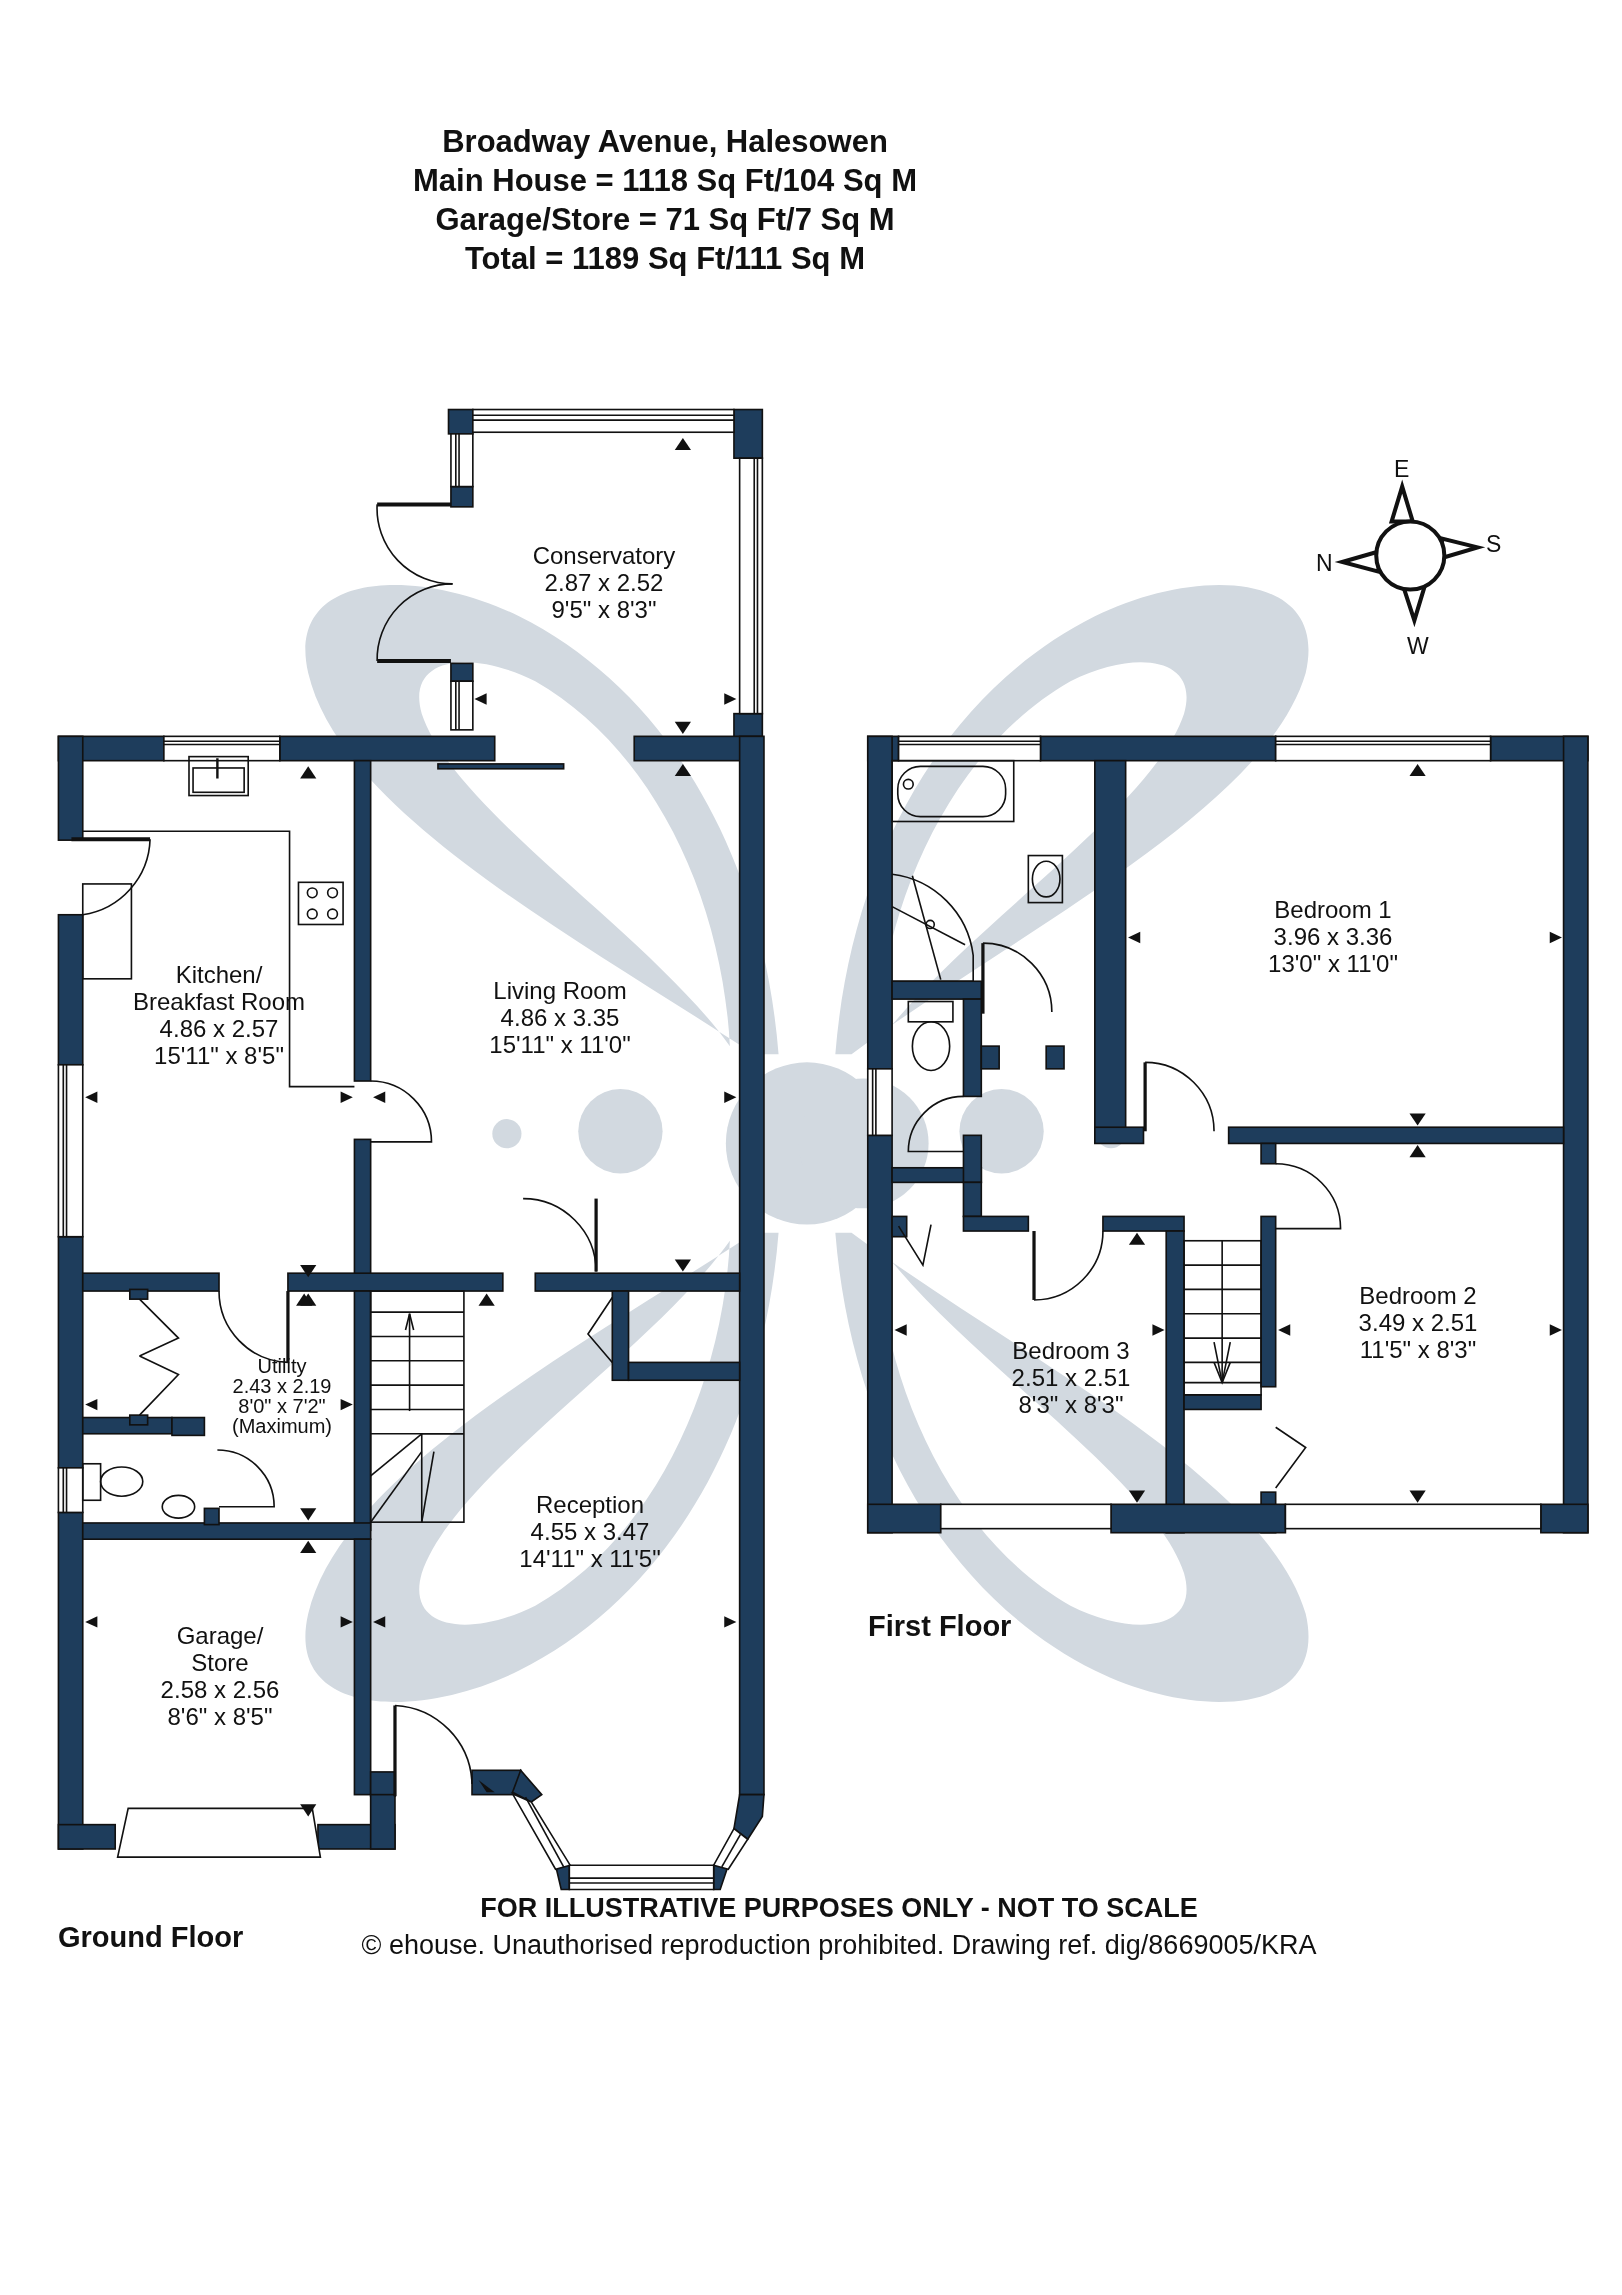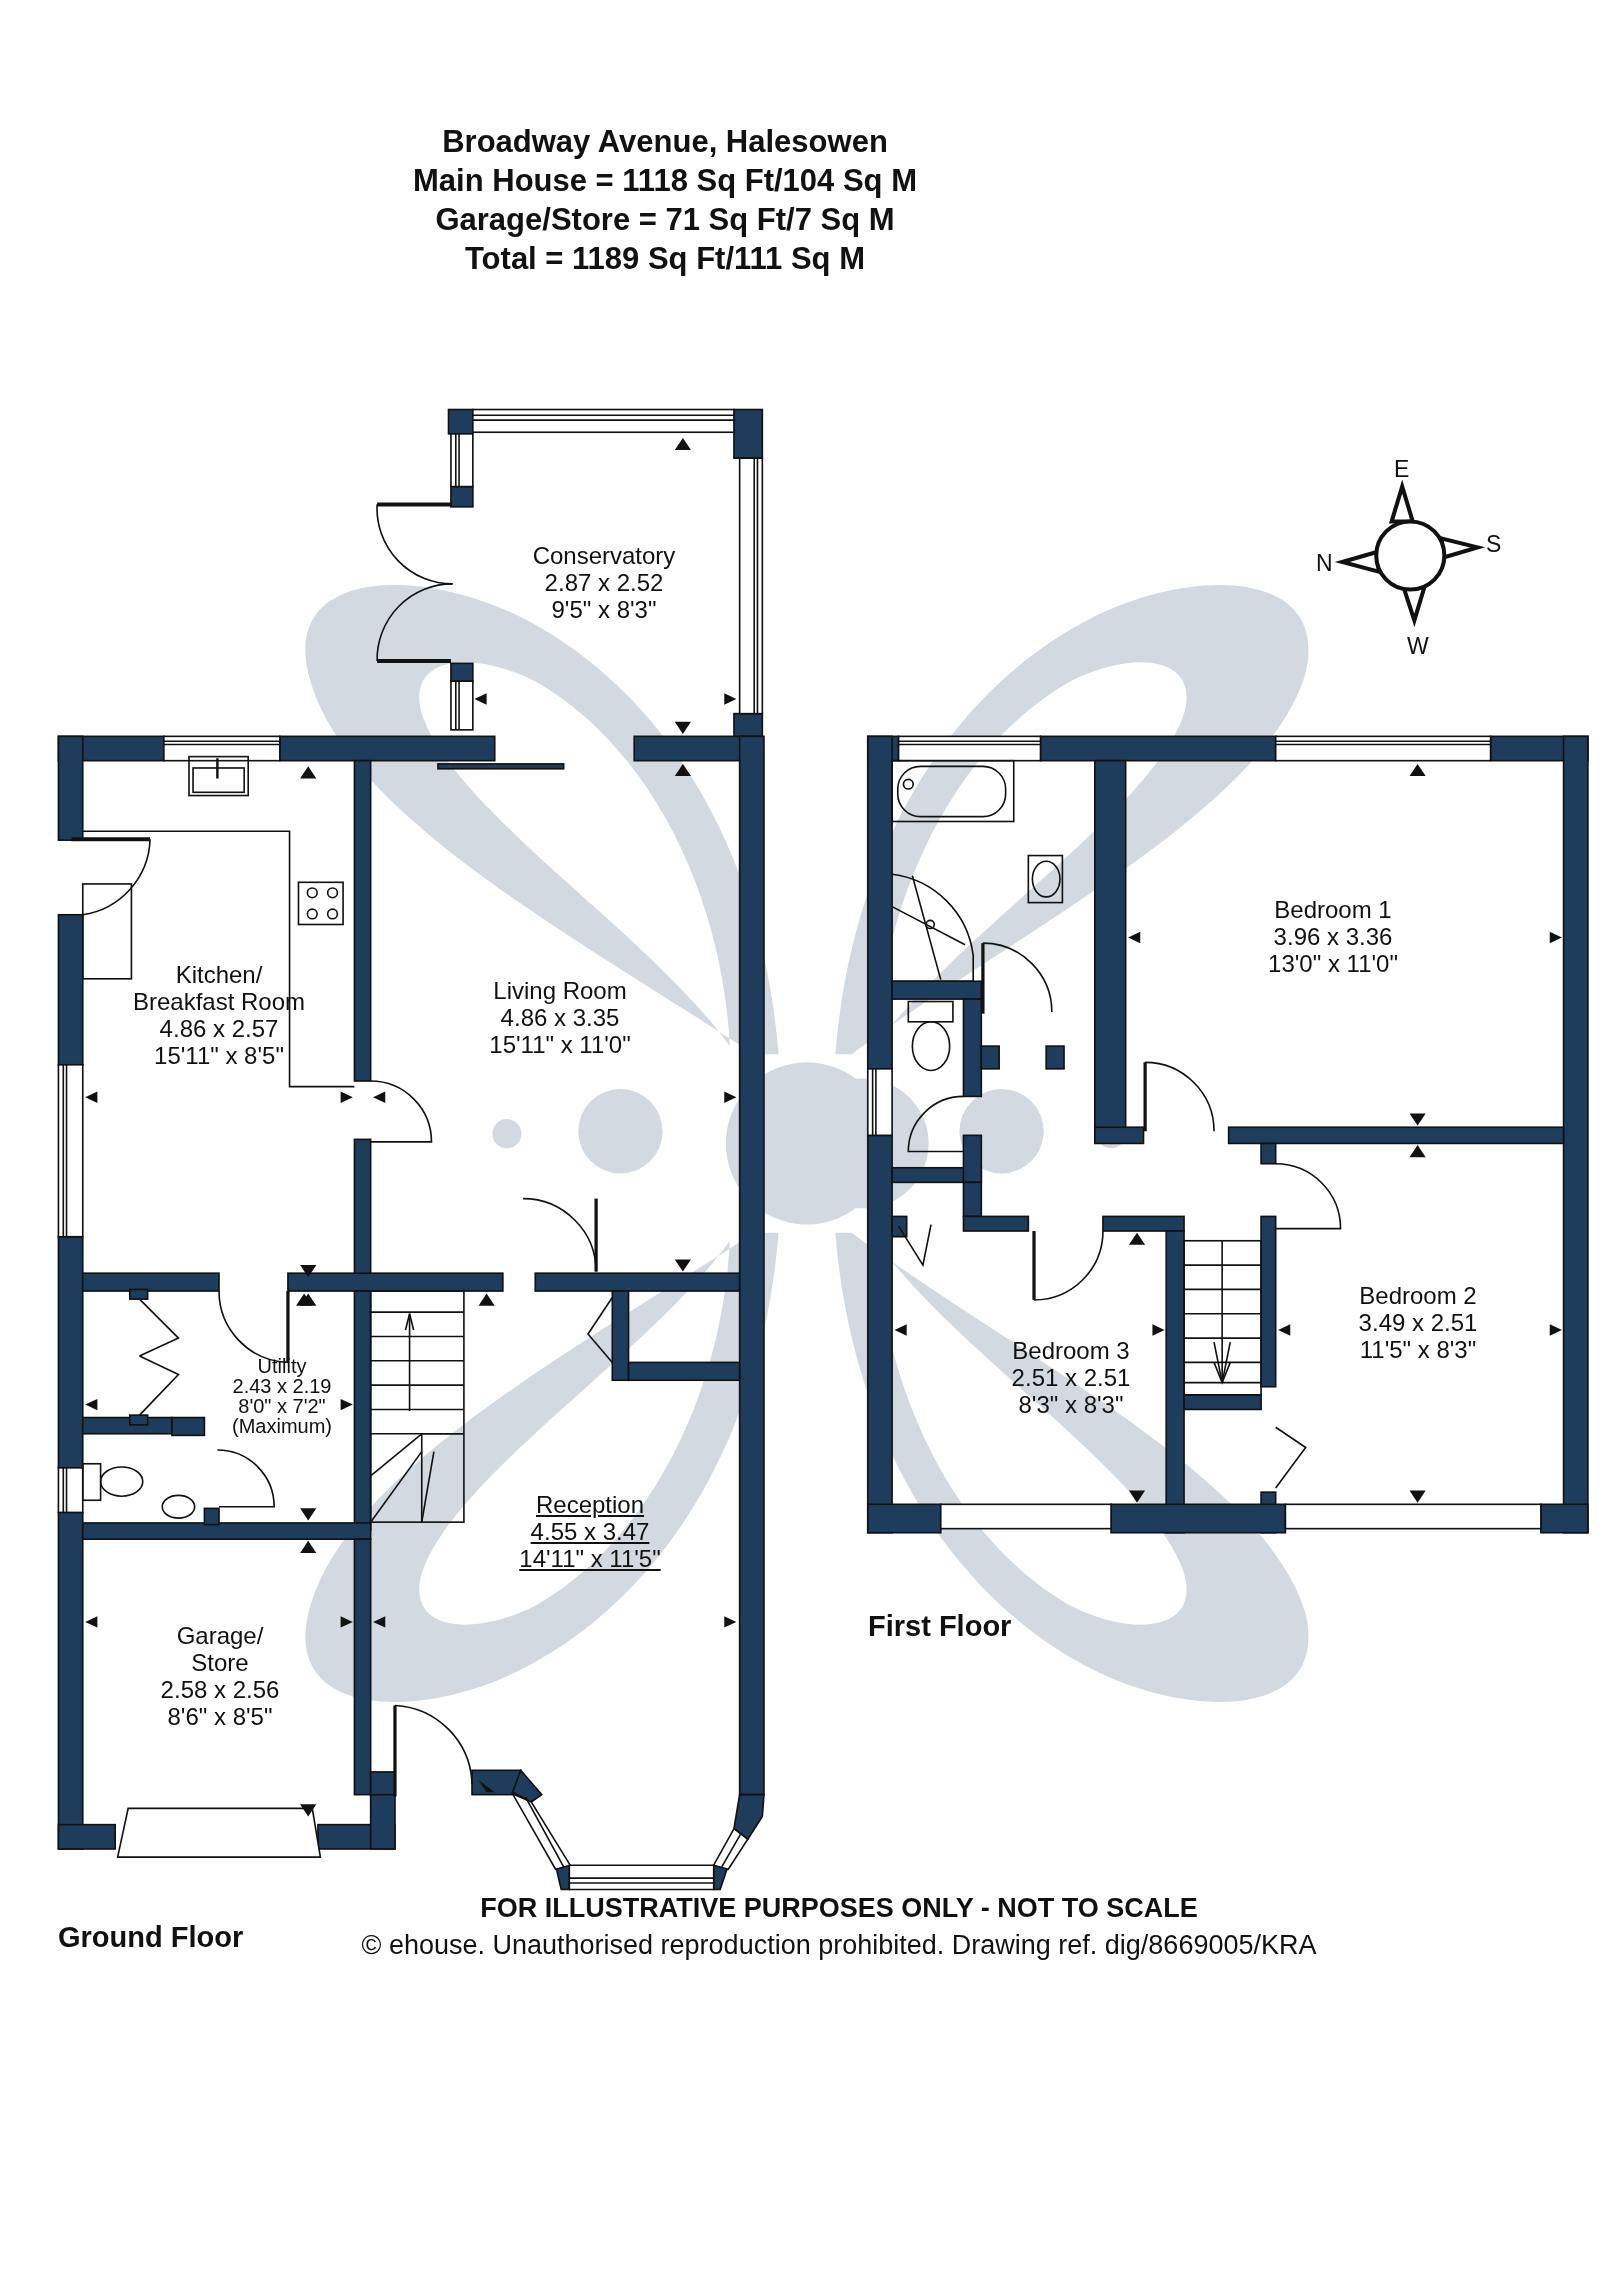--- a/index.html
+++ b/index.html
@@ -386,21 +386,21 @@
   <div>Living Room</div>
   <div>4.86 x 3.35</div>
   <div>15'11" x 11'0"</div>
 </div>
 <div class="room-label small" style="left:282px;top:1356px;">
   <div>Utility</div>
   <div>2.43 x 2.19</div>
   <div>8'0" x 7'2"</div>
   <div>(Maximum)</div>
 </div>
-<div class="room-label" style="left:590px;top:1491px;text-decoration:underline;">
+<div class="room-label" style="left:590px;top:1491px;">
   <div>Reception</div>
   <div>4.55 x 3.47</div>
   <div>14'11" x 11'5"</div>
 </div>
 <div class="room-label" style="left:220px;top:1622px;">
   <div>Garage/</div>
   <div>Store</div>
   <div>2.58 x 2.56</div>
   <div>8'6" x 8'5"</div>
 </div>

